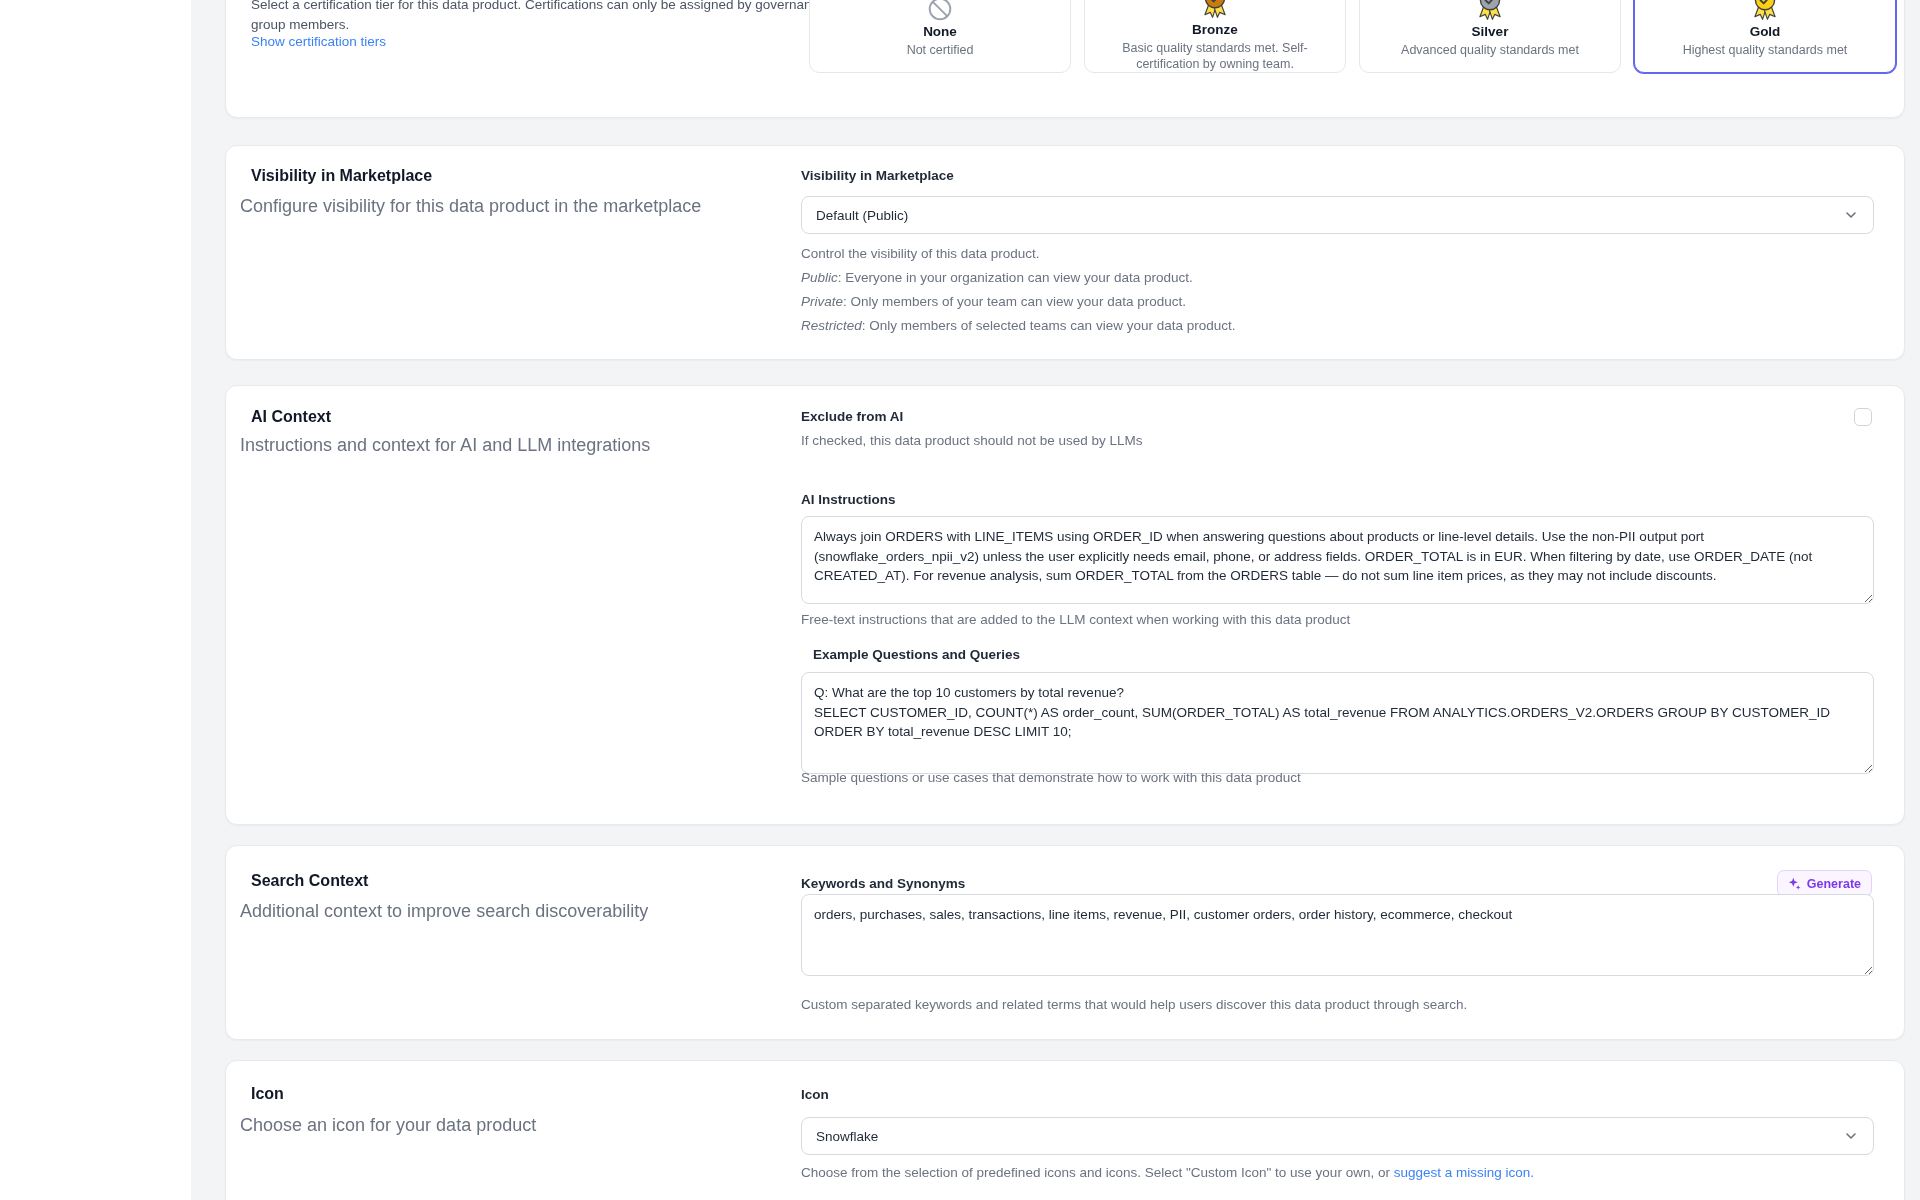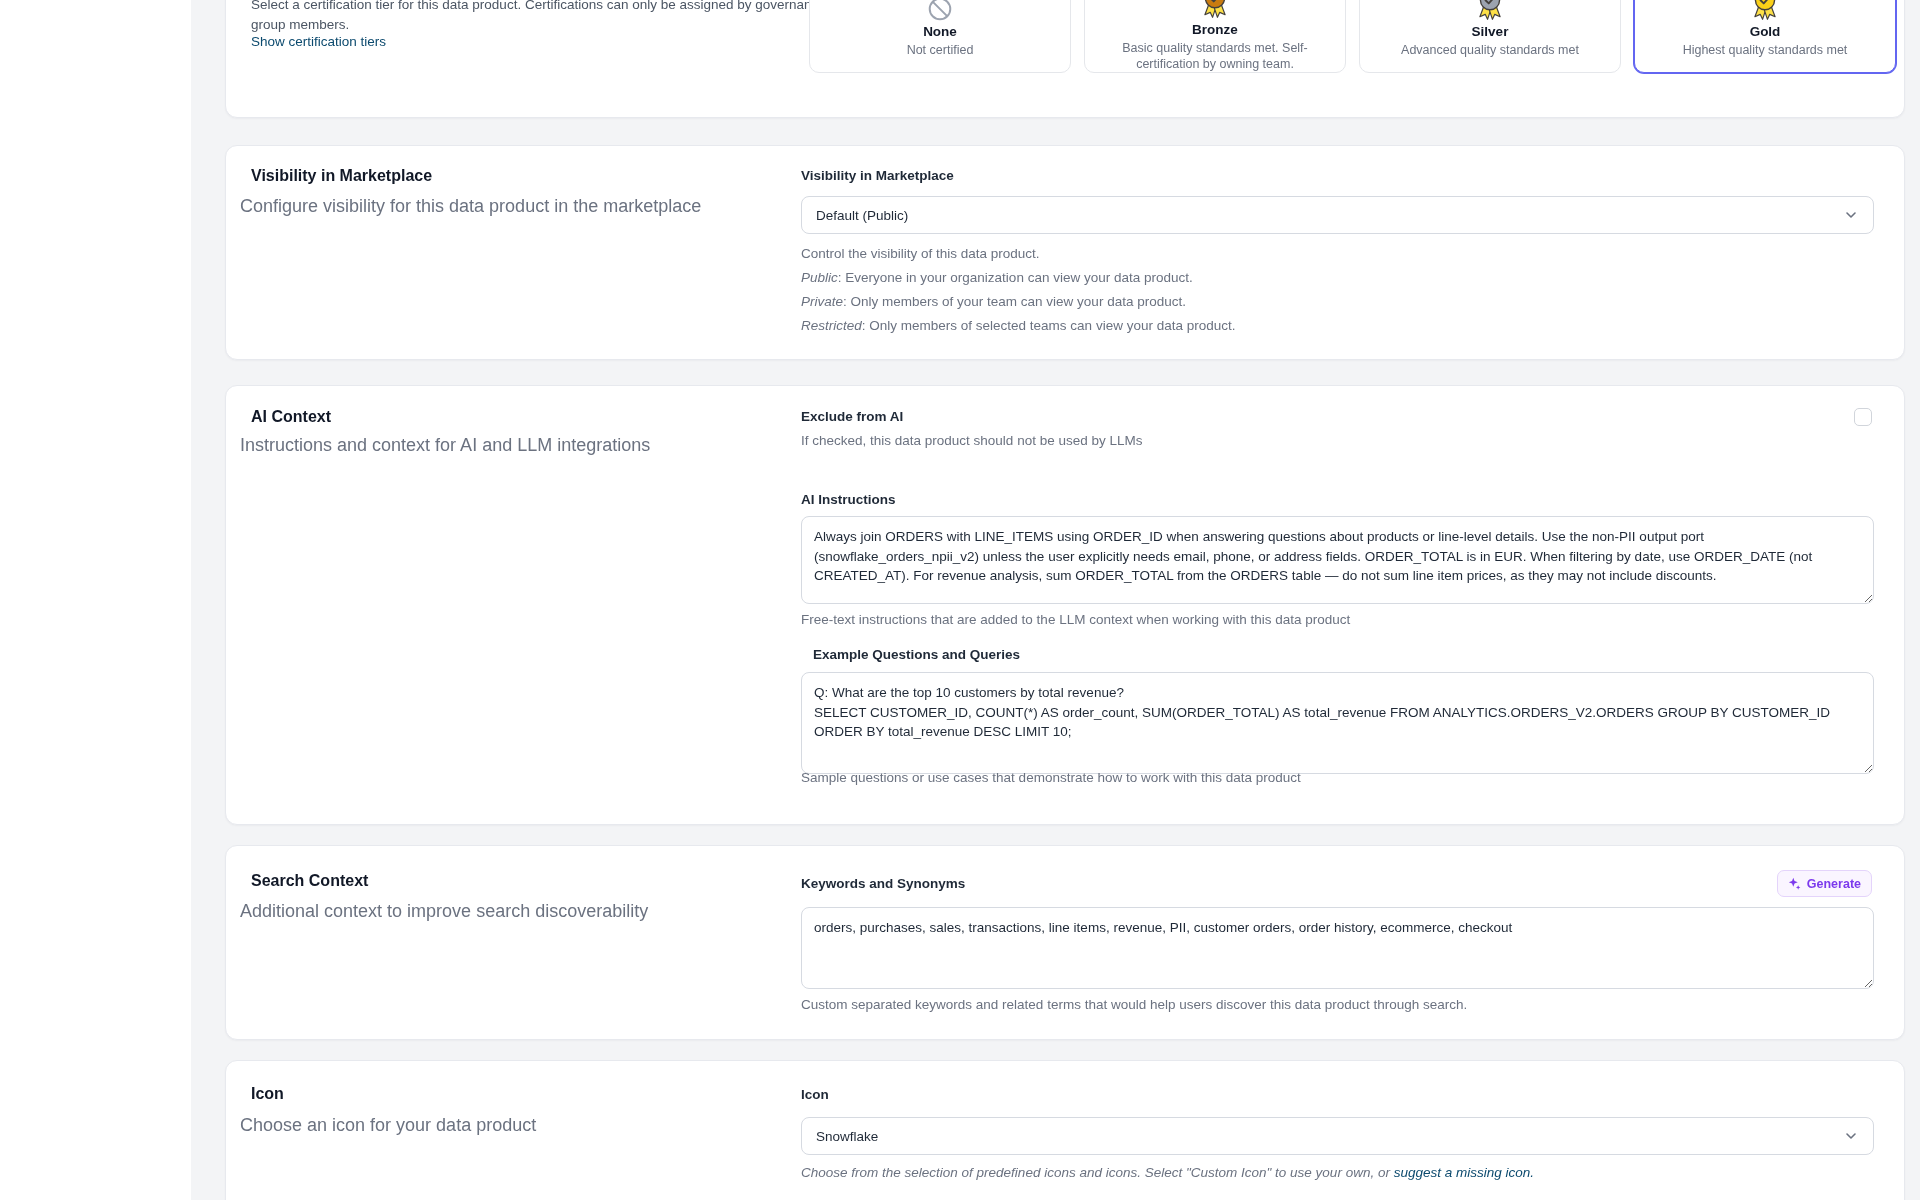--- a/index.html
+++ b/index.html
@@ -6,21 +6,21 @@
   html,body { width:1920px; height:1200px; }
   body { font-family:"Liberation Sans", sans-serif; background:#ffffff; }
   #page { position:relative; width:1920px; height:1200px; overflow:hidden; background:#ffffff; }
   .main-bg { position:absolute; left:191px; top:0; width:1729px; height:1200px; background:#f3f4f6; }
   .card { position:absolute; left:225px; width:1680px; background:#ffffff; border:1px solid #e7e9ee;
           border-radius:12px; box-shadow:0 1px 2px rgba(16,24,40,.04); }
   .section-title { position:absolute; left:25px; font-size:16px; font-weight:700; color:#111827; }
   .section-sub { position:absolute; left:14px; font-size:18px; color:#6b7280; }
   .field-label { position:absolute; font-size:13.5px; font-weight:600; color:#1f2937; }
   .help { position:absolute; font-size:13.5px; color:#6b7280; }
-  .link { color:#0c4a6e; cursor:pointer; text-decoration:none; }
+  .link { color:#3b82f6; cursor:pointer; text-decoration:none; }
   .rightcol { left:575px; }
 
   
   .cert-desc { position:absolute; left:25px; width:600px; font-size:13.5px; line-height:20px; color:#4b5563; }
   .cert-link { position:absolute; left:25px; font-size:13.5px; }
 
   
   .tier-row { position:absolute; left:583px; top:18px; width:1087px; height:116px; display:flex; gap:13px; }
   .tier-card { flex:1 1 0; background:#fff; border:1px solid #e5e7eb; border-radius:10px;
                display:flex; flex-direction:column; align-items:center; padding:12px 14px 0 14px; cursor:pointer; }
@@ -157,34 +157,34 @@
     <label class="field-label rightcol" style="position:absolute; top:30px;">Keywords and Synonyms</label>
     <button class="gen-btn" style="top:24px; right:32px;">
       <span style="display:flex;">
         <svg width="13" height="13" viewBox="0 0 16 16" fill="#7c3aed">
           <path d="M6.5 1 L8 5 L12 6.5 L8 8 L6.5 12 L5 8 L1 6.5 L5 5 Z"></path>
           <path d="M12.5 10 L13.3 12 L15.3 12.8 L13.3 13.6 L12.5 15.6 L11.7 13.6 L9.7 12.8 L11.7 12 Z"></path>
         </svg>
       </span>
       <span>Generate</span>
     </button>
-    <textarea class="box rightcol" style="top: 61px; height: 82px;" spellcheck="false">orders, purchases, sales, transactions, line items, revenue, PII, customer orders, order history, ecommerce, checkout</textarea>
+    <textarea class="box rightcol" style="top: 48px; height: 82px;" spellcheck="false">orders, purchases, sales, transactions, line items, revenue, PII, customer orders, order history, ecommerce, checkout</textarea>
     <div class="help rightcol" style="position:absolute; top:151px;">Custom separated keywords and related terms that would help users discover this data product through search.</div>
   </section>
 
   <section class="card" style="top:1060px; height:210px;">
     <h2 class="section-title" style="top:24px;">Icon</h2>
     <div class="section-sub" style="top:54px;">Choose an icon for your data product</div>
 
     <label class="field-label rightcol" style="position:absolute; top:26px;">Icon</label>
     <div class="selectbox rightcol" style="top:56px;">
       <span>Snowflake</span>
       <span class="chev">
         <svg width="16" height="16" viewBox="0 0 16 16" fill="none">
             <path d="M4 6l4 4 4-4" stroke="#6b7280" stroke-width="1.6" stroke-linecap="round" stroke-linejoin="round"></path>
           </svg>
       </span>
     </div>
-    <div class="help rightcol" style="position:absolute; top:104px;font-style:italic;">
+    <div class="help rightcol" style="position:absolute; top:104px;">
       <span>Choose from the selection of predefined icons and icons. Select "Custom Icon" to use your own, or </span><a class="link">suggest a missing icon.</a>
     </div>
   </section>
 </div>
 
 </body></html>

